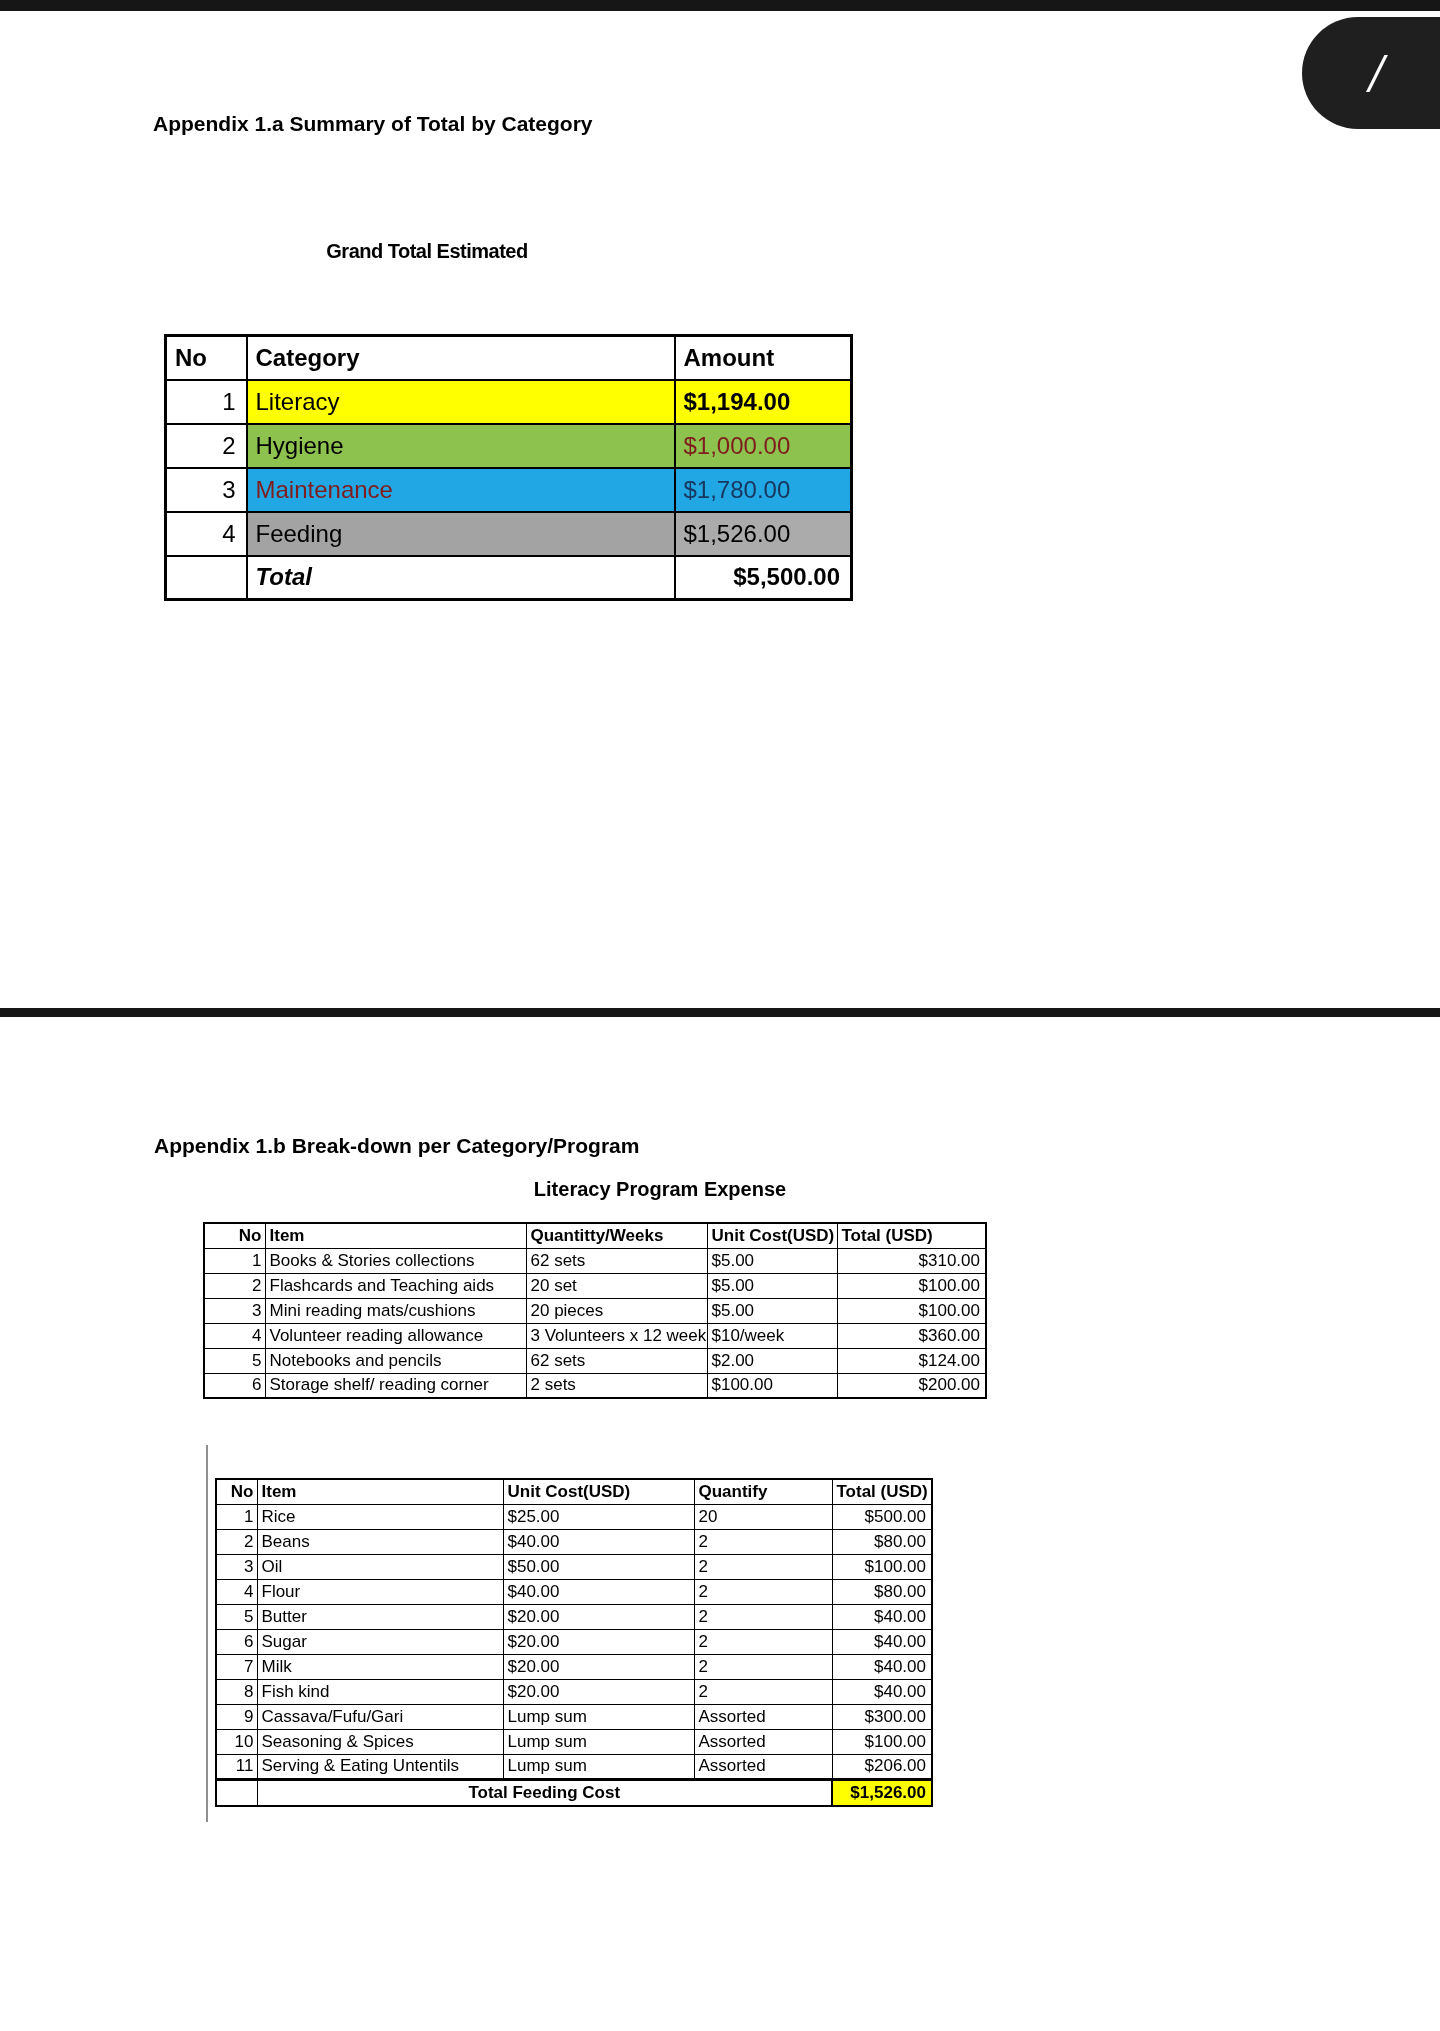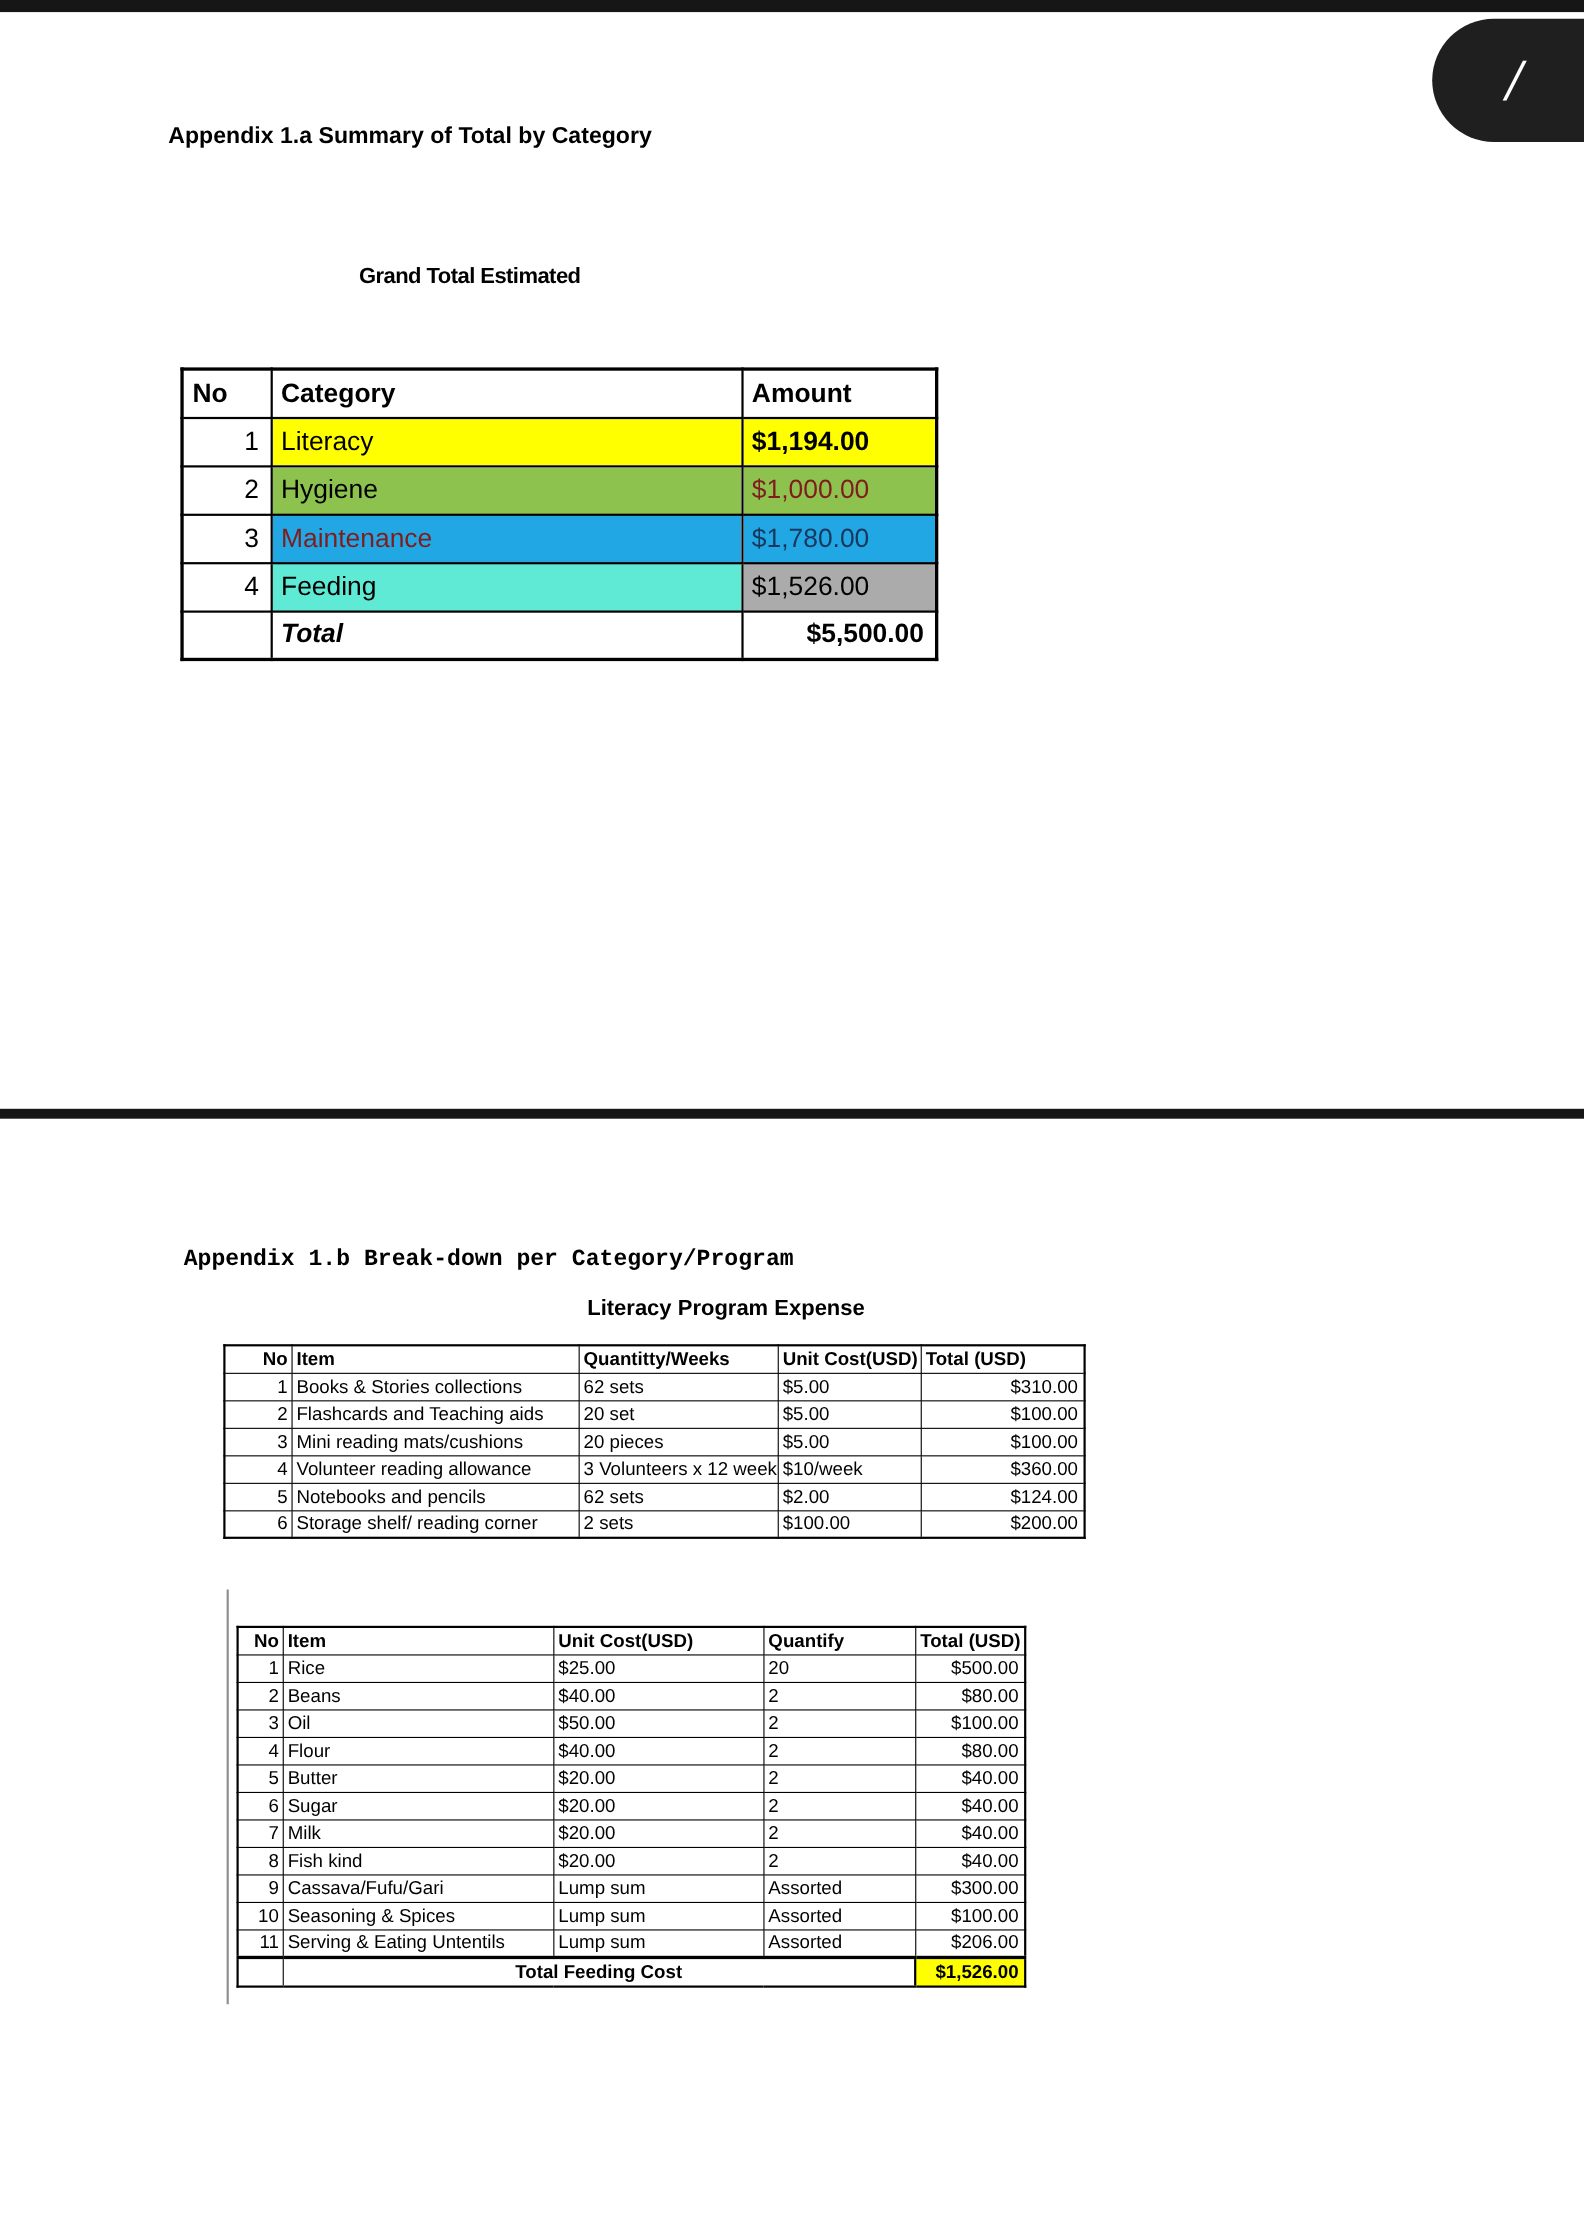--- a/index.html
+++ b/index.html
@@ -16,21 +16,21 @@
     display:flex; align-items:center; justify-content:center;
   }
   .scrolltab .glyph {
     color:#fff; font-family:"DejaVu Serif", serif; font-style:italic;
     font-size:44px; line-height:1; transform:translateX(6px);
   }
   .divider { position:absolute; left:0; top:1008px; width:1440px; height:9px; }
 
   .appendix-heading { position:absolute; font-size:21px; font-weight:bold; white-space:nowrap;margin-left:36px; }
   #heading-1a { left:117px; top:112px; }
-  #heading-1b { left:131px; top:1134px;font-family:Liberation Mono, monospace; }
+  #heading-1b { left:118px; top:1134px; }
 
   
   .grand-title {
     position:absolute; left:164px; top:240px; width:686px;
     text-align:center; padding-right:160px;
     font-size:20px; font-weight:bold; letter-spacing:-0.5px;
   }
   table { border-collapse:collapse; table-layout:fixed; }
   .grand-table { position:absolute; left:164px; top:334px; width:686px; }
   .grand-table td, .grand-table th { border:2px solid #000; height:44px; font-size:24px; overflow:hidden; white-space:nowrap; padding:0 8px; }
@@ -112,21 +112,21 @@
       <td class="cat" style="background-color: rgb(141, 194, 78); color: #000000;">Hygiene</td>
       <td class="amt" style="background-color: rgb(141, 194, 78); color: #7f1d1d;">$1,000.00</td>
     </tr>
     <tr>
       <td class="no">3</td>
       <td class="cat" style="background-color: rgb(34, 167, 229); color: #7f1d1d;">Maintenance</td>
       <td class="amt" style="background-color: rgb(34, 167, 229); color: rgb(23, 55, 94);">$1,780.00</td>
     </tr>
     <tr>
       <td class="no">4</td>
-      <td class="cat" style="background-color: #5eead4; color: rgb(0, 0, 0);">Feeding</td>
+      <td class="cat" style="background-color: #a3a3a3; color: rgb(0, 0, 0);">Feeding</td>
       <td class="amt" style="background-color: rgb(171, 171, 171); color: rgb(0, 0, 0);">$1,526.00</td>
     </tr>
     <tr>
       <td class="no"></td>
       <td class="total-label">Total</td>
       <td class="total-amt">$5,500.00</td>
     </tr>
   </tbody>
     </table>
 

